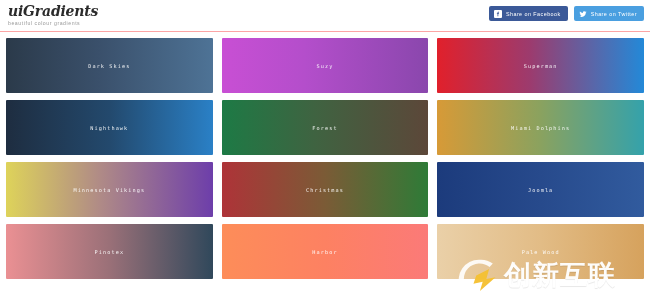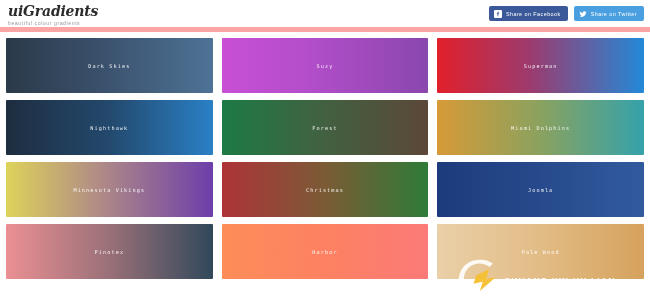--- a/index.html
+++ b/index.html
@@ -17,21 +17,21 @@
 
   
   .header {
     height: 32px;
     box-sizing: border-box;
     padding: 4px 6px 0 8px;
     display: flex;
     align-items: flex-start;
     justify-content: space-between;
     background: #ffffff;
-    border-bottom: 5px solid #fca5a5;
+    border-bottom: 1px solid #fca5a5;
     position: relative;
     z-index: 3;
   }
   .brand {
     display: flex;
     flex-direction: column;
     line-height: 1;
   }
   .brand-title {
     font-family: "DejaVu Serif", serif;
@@ -225,15 +225,16 @@
 </div>
 
 <div class="watermark">
   <span class="wm-mark">
     <svg viewBox="0 0 100 100" aria-hidden="true">
       <path d="M50 6a44 44 0 1 0 30 76l-7-8a34 34 0 1 1 0-52l7-8A43.8 43.8 0 0 0 50 6z" fill="#ffffff" opacity="0.93"></path>
       <path d="M44 40 L72 26 L66 48 L86 44 L52 74 L58 54 L38 58 Z" fill="#f5c133"></path>
     </svg>
   </span>
   <span class="wm-text">
+    <span class="wm-cn">创新互联</span>
     <span class="wm-en">CHUANG XIN HU LIAN</span>
   </span>
 </div>
 
 </body></html>

